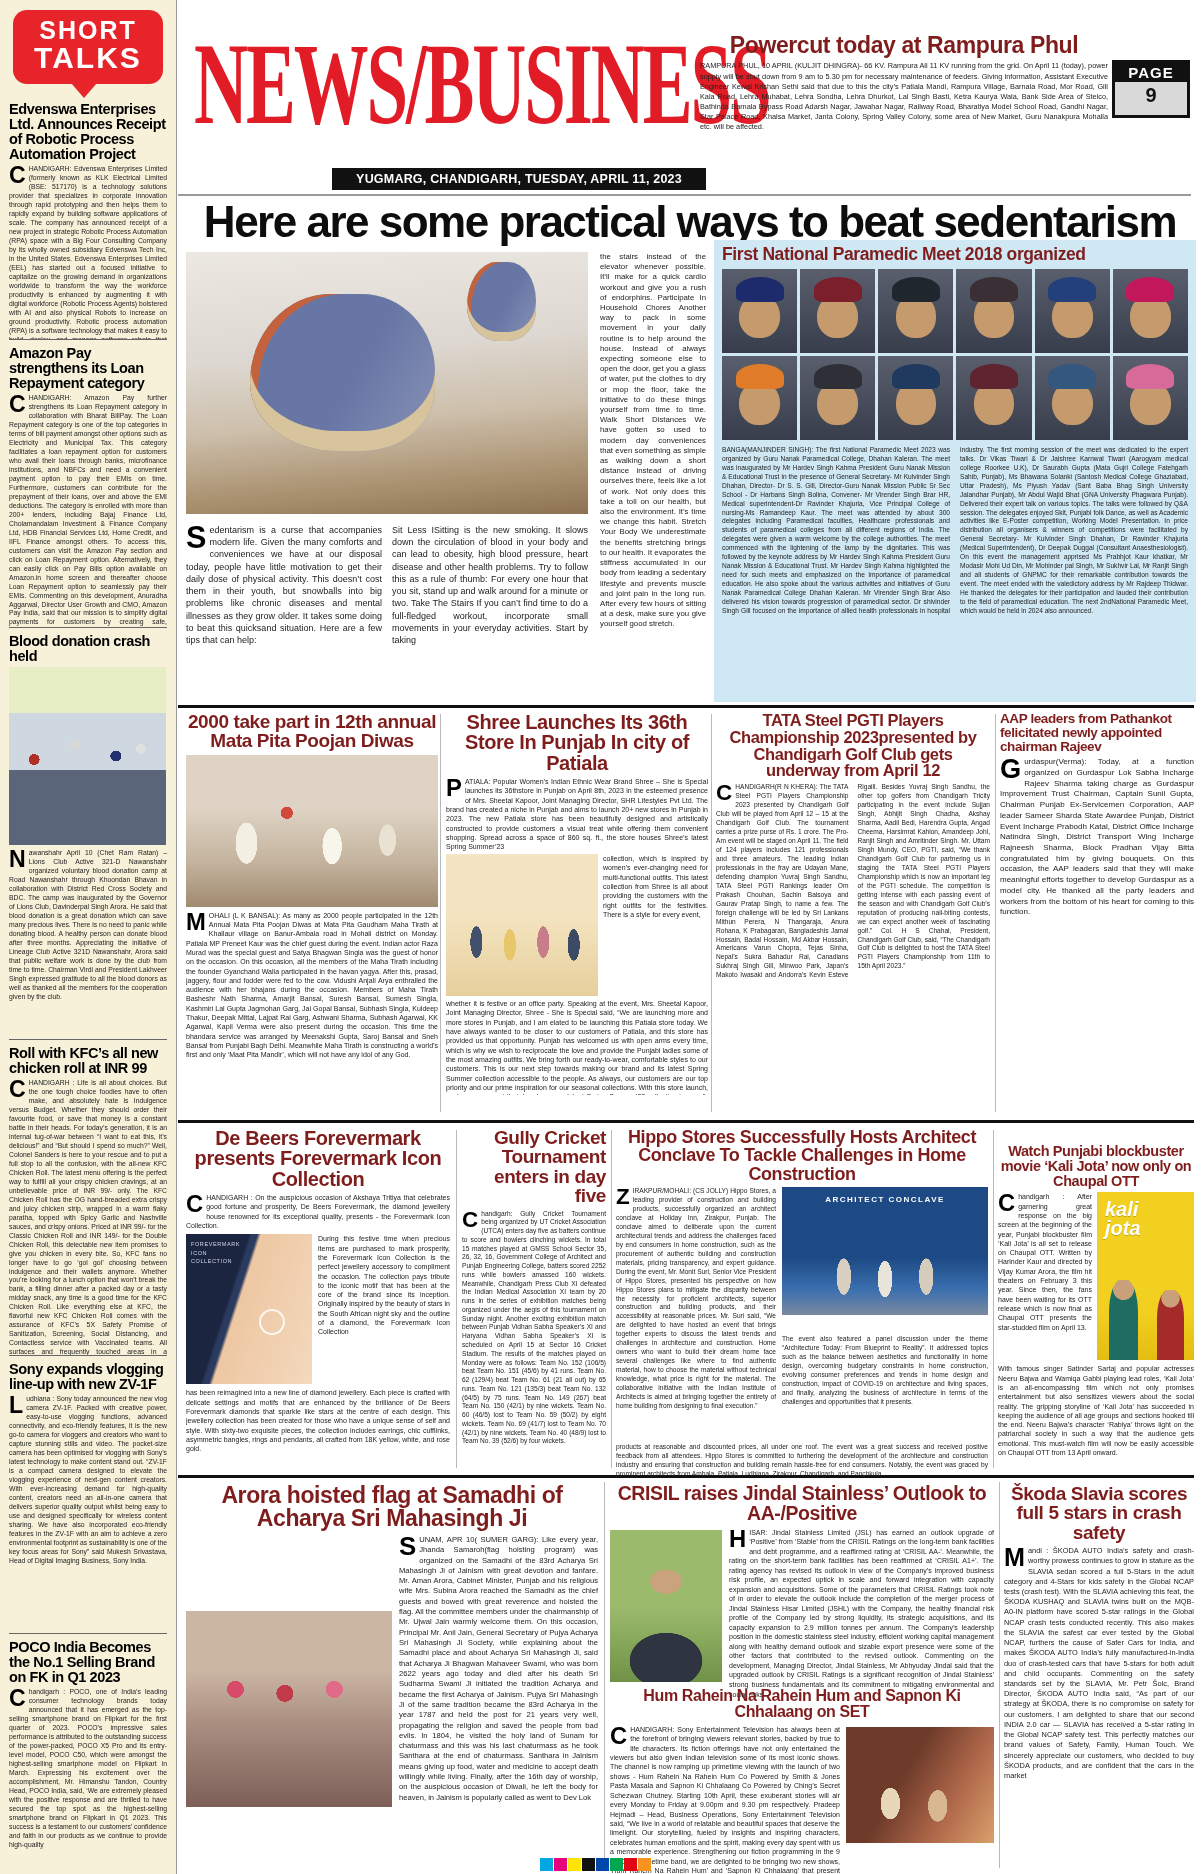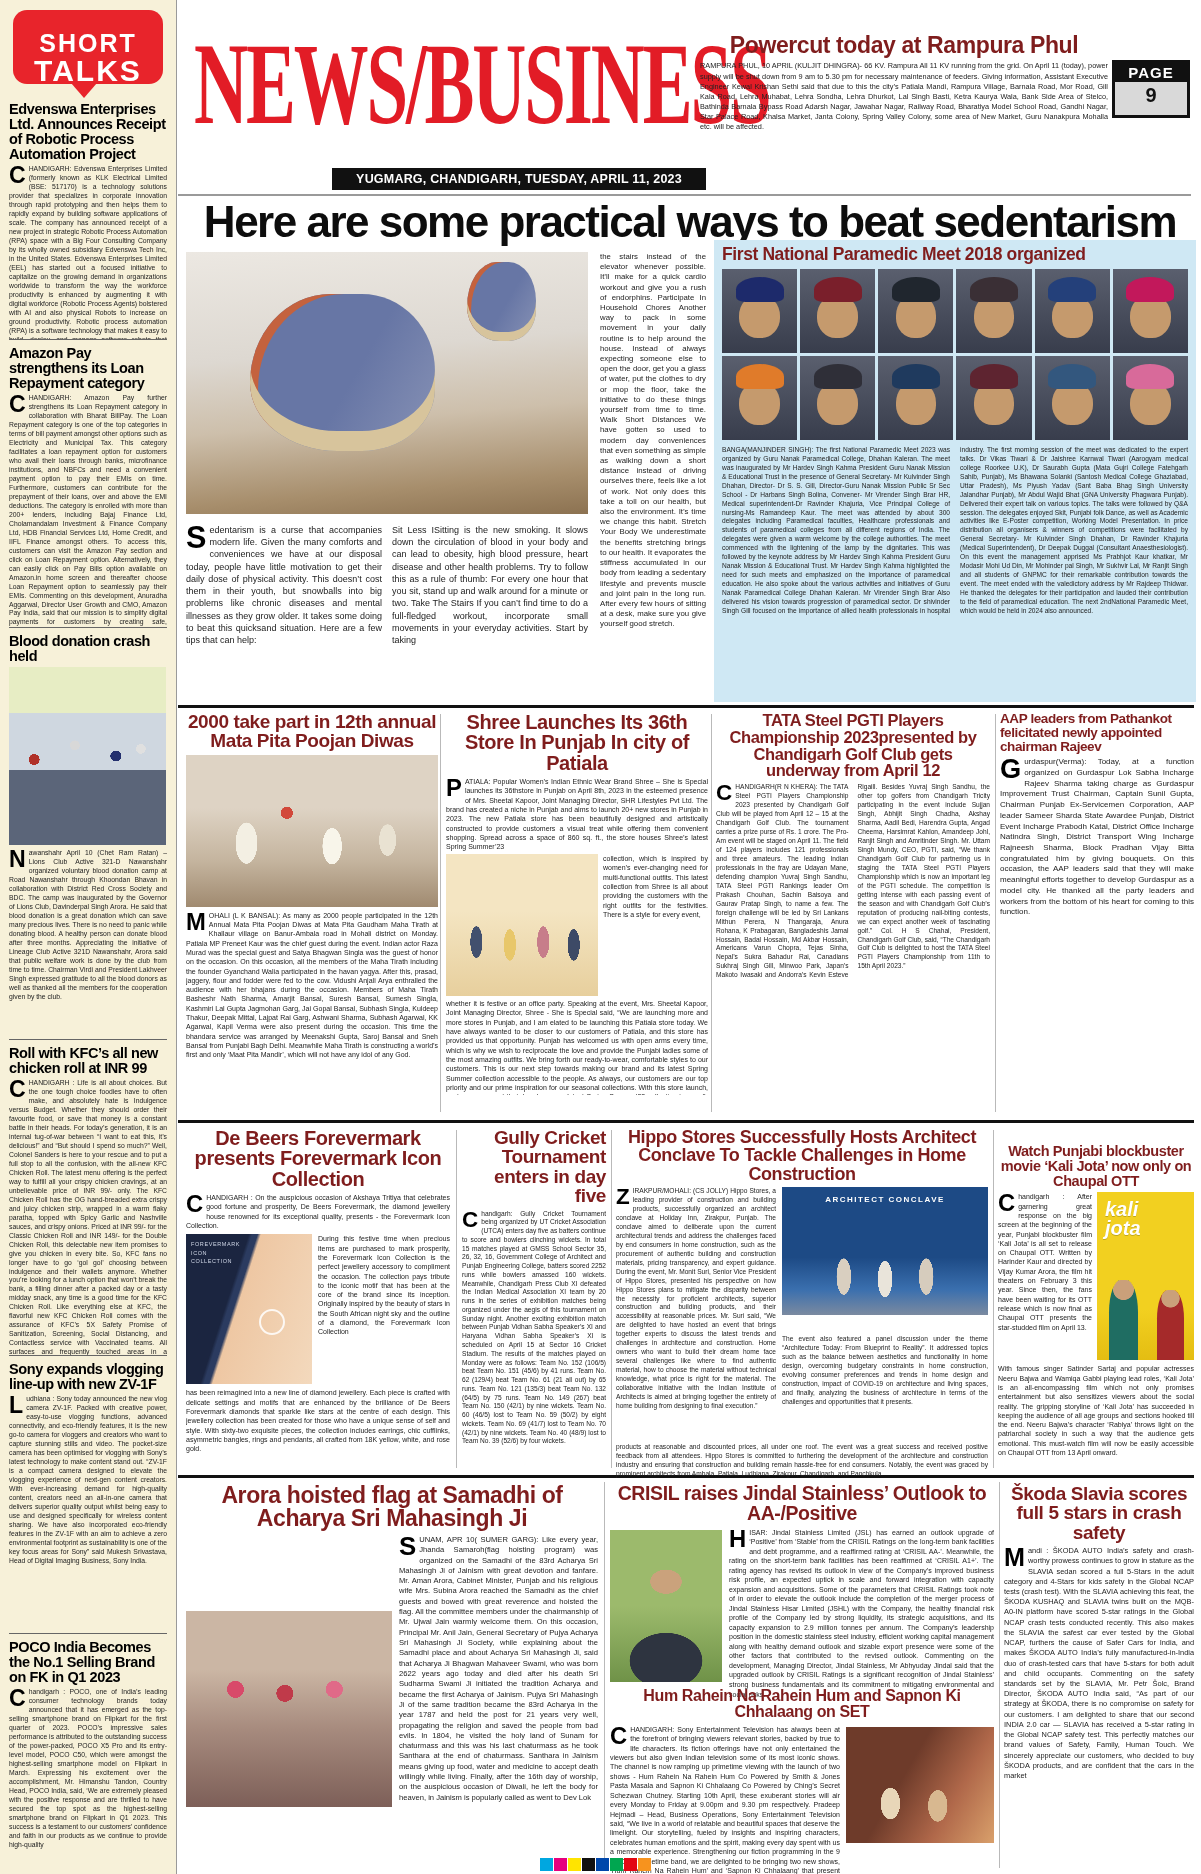--- a/index.html
+++ b/index.html
@@ -10,21 +10,21 @@
   .body{ text-align:justify; color:#222;}
   .dropcap::first-letter{float:left;font-size:3.4em;line-height:0.82em;font-weight:bold;padding:1px 3px 0 0;color:#000;}
   .vrule{position:absolute;width:1px;background:#b9b9b9;}
   .hrule{position:absolute;background:#111;}
   .ph{position:relative;overflow:hidden;}
   
   .sidebar{position:absolute;left:0;top:0;width:177px;height:1874px;background:#f7f1d9;
            border-right:1px solid #9a9a9a;padding:8px 9px;box-sizing:border-box;}
   .st-logo{position:relative;background:#e8242b;border-radius:14px;width:150px;height:74px;margin:2px auto 18px auto;
            text-align:center;color:#fff;font-weight:800;}
-  .st-logo .l1{display:block;font-size:25px;letter-spacing:2px;padding-top:21px;line-height:1;}
+  .st-logo .l1{display:block;font-size:25px;letter-spacing:2px;padding-top:8px;line-height:1;}
   .st-logo .l2{display:block;font-size:30px;letter-spacing:2px;line-height:1;}
   .st-tail{position:absolute;left:58px;bottom:-14px;width:0;height:0;border-left:13px solid transparent;
            border-right:13px solid transparent;border-top:15px solid #e8242b;}
   .sb-art{overflow:hidden;border-bottom:1px solid #666;padding-bottom:5px;margin-bottom:6px;}
   .sb-art:last-child{border-bottom:none;}
   .sb-art h3{margin:0 0 3px 0;font-size:14.5px;line-height:1.04;font-weight:800;letter-spacing:-0.4px;color:#000;}
   .sb-art .body{font-size:6.8px;line-height:1.32;}
   .h-edvenswa{height:232px;} .h-amazon{height:276px;} .h-blood{height:400px;}
   .h-kfc{height:304px;} .h-sony{height:266px;} .h-poco{height:258px;}
   .blood-photo{width:157px;height:178px;margin:2px 0 4px 0;

